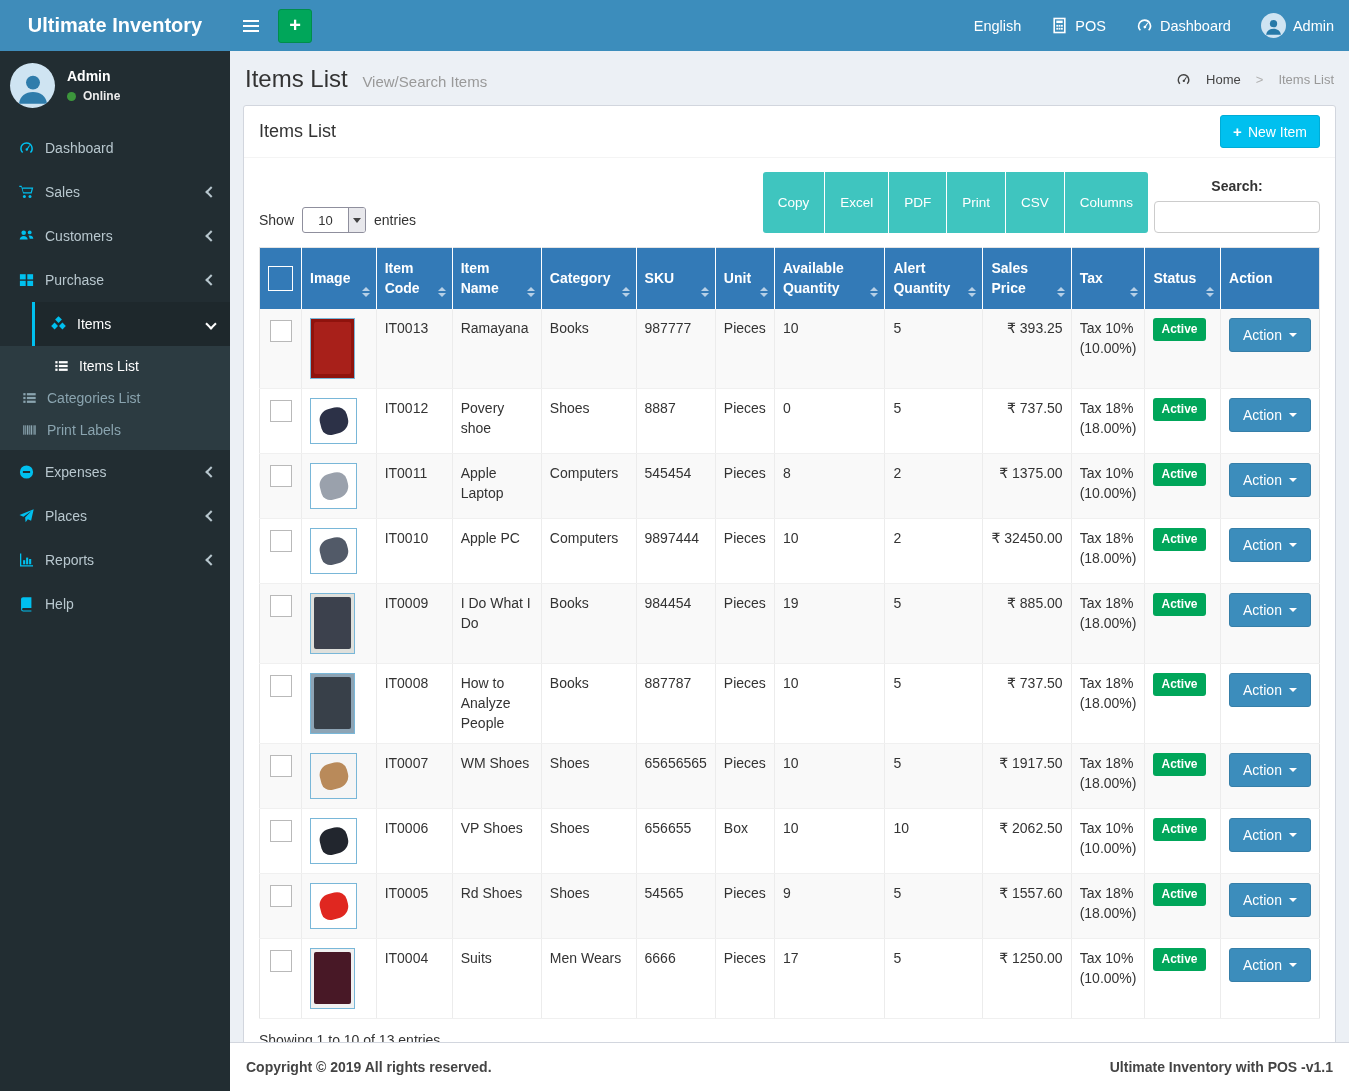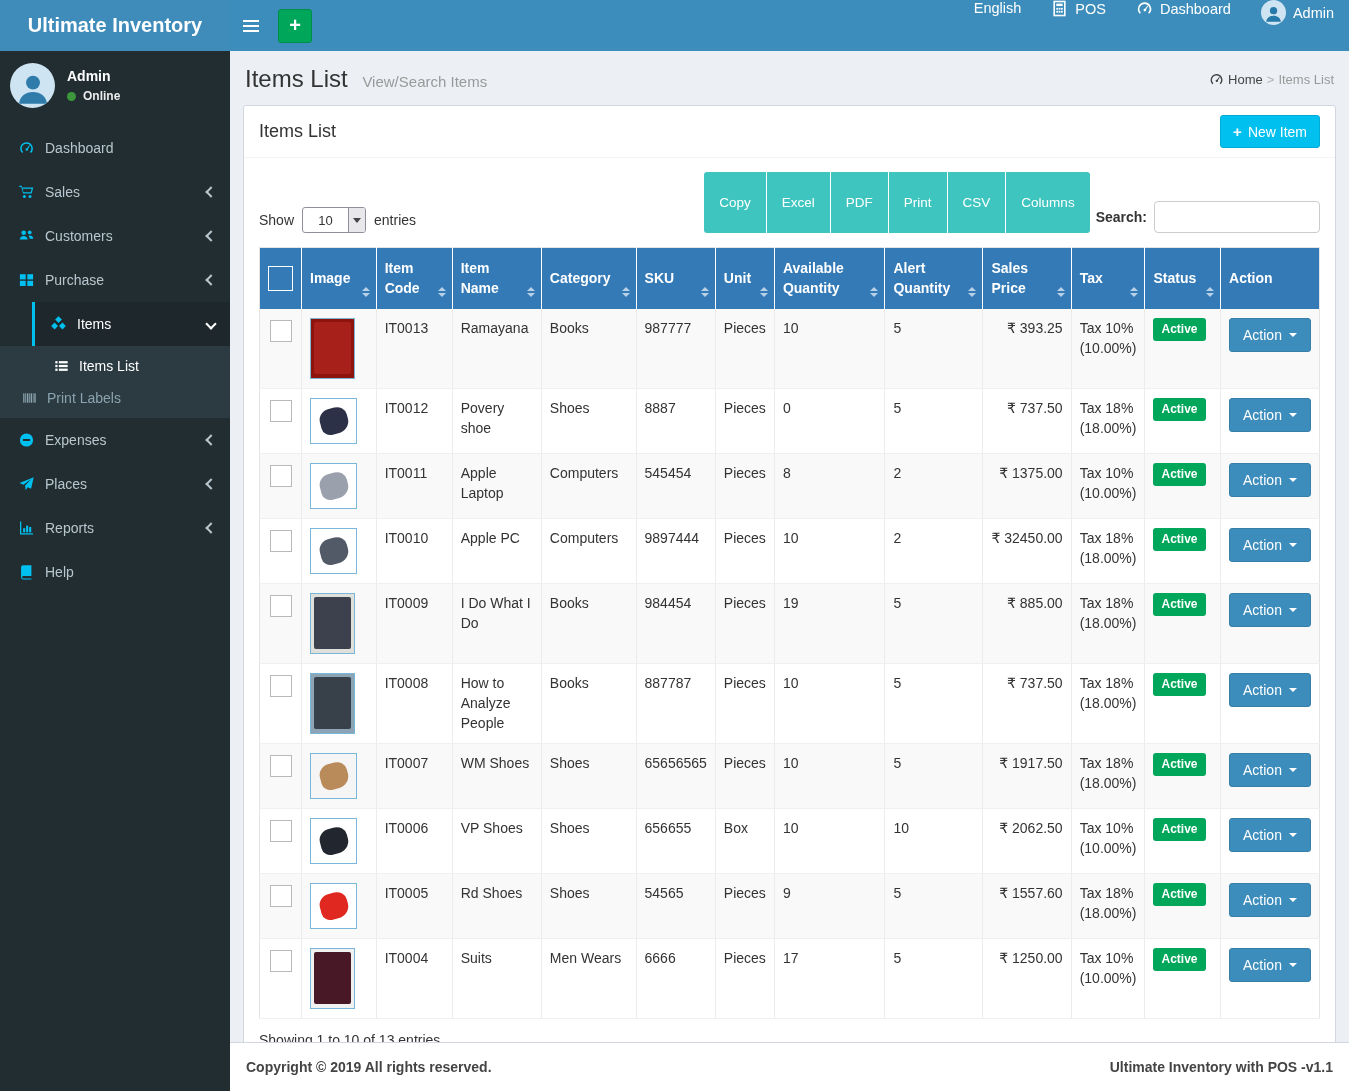--- a/index.html
+++ b/index.html
@@ -20,21 +20,21 @@
   .navbar { margin-left:230px; height:51px; background:#3c8dbc; display:flex; align-items:center; }
   .sidebar-toggle { width:42px; height:51px; display:flex; align-items:center; justify-content:center; }
   .hamburger { width:16px; height:2px; background:#fff; position:relative; display:block; }
   .hamburger::before,.hamburger::after { content:""; position:absolute; left:0; width:16px; height:2px; background:#fff; }
   .hamburger::before { top:-5px; } .hamburger::after { top:5px; }
   .quick-add {
     width:34px; height:34px; margin-left:6px; background:#00a65a; border:1px solid #008d4c;
     border-radius:3px; color:#fff; font-size:20px; font-weight:bold;
     display:flex; align-items:center; justify-content:center;
   }
-  .nav-right { margin-left:auto; display:flex; align-items:flex-start; height:51px; }
+  .nav-right { margin-left:auto; display:flex; align-items:center; height:51px; }
   .nav-link { display:flex; align-items:center; gap:7px; padding:0 15px; color:#fff; font-size:14.5px; }
   .nav-icon { width:17px; height:17px; display:inline-flex; }
   .nav-icon svg { width:100%; height:100%; fill:#fff; }
   .avatar-sm { width:25px; height:25px; border-radius:50%; background:#cfe4f2; overflow:hidden; display:flex; justify-content:center; }
   .avatar-sm svg { width:19px; height:19px; margin-top:4px; fill:#2679a8; }
 
   
   .main-sidebar { position:absolute; top:51px; left:0; bottom:0; width:230px; background:#222d32; }
   .user-panel { display:flex; gap:12px; padding:12px 10px; align-items:center; }
   .avatar-lg { width:45px; height:45px; border-radius:50%; background:#cfe4f2; overflow:hidden; display:flex; justify-content:center; flex:0 0 45px; }
@@ -56,21 +56,21 @@
   .submenu { list-style:none; background:#2c3b41; padding:4px 0; }
   .submenu .menu-link { padding:8px 15px 8px 22px; color:#8aa4af; border-left:none; }
   .submenu .mi { color:inherit; width:15px; flex:0 0 15px; }
   .submenu .menu-item.active > .menu-link { color:#fff; background:#2c3b41; border-left:none; }
 
   
   .content-wrapper { position:absolute; top:51px; left:230px; right:0; bottom:49px; background:#ecf0f5; overflow:hidden; }
   .content-header { display:flex; justify-content:space-between; align-items:center; padding:14px 15px 12px; }
   .page-title { font-size:24px; font-weight:normal; color:#333;text-align:right; }
   .page-title small { font-size:15px; color:#999; font-weight:normal; margin-left:8px; }
-  .breadcrumb { display:flex; align-items:center; gap:4px; font-size:13px; color:#444; }
+  .breadcrumb { display:flex; align-items:center; gap:15px; font-size:13px; color:#444; }
   .breadcrumb .bc-icon { width:15px; height:15px; display:inline-flex; }
   .breadcrumb .bc-icon svg { width:100%; height:100%; fill:#444; }
   .bc-sep { color:#b0b0b0; }
   .bc-current { color:#999; }
 
   .box { margin:0 13px; background:#fff; border:1px solid #d2d6de; border-radius:3px; }
   .box-header { display:flex; justify-content:space-between; align-items:center; padding:9px 15px; border-bottom:1px solid #f4f4f4; }
   .box-title { font-size:18px; font-weight:normal; }
   .btn-new-item {
     background:#00c0ef; border:1px solid #00acd6; color:#fff; border-radius:3px;
@@ -89,21 +89,21 @@
   .fs-arrow { width:17px; height:24px; background:#e8e8ec; border-left:1px solid #8f8f9d; border-radius:0 2px 2px 0;
     display:flex; align-items:center; justify-content:center; }
   .fs-arrow::after { content:""; border-top:5px solid #444; border-left:4px solid transparent; border-right:4px solid transparent; }
   .dt-buttons { margin-left:auto; display:flex; }
   .dt-btn {
     background:#3fc5bf; color:#fff; border:none; border-right:1px solid #fff;
     padding:23px 15px; font-size:13.5px; cursor:pointer; font-family:inherit;
   }
   .dt-btn:first-child { border-radius:3px 0 0 3px; }
   .dt-btn:last-child { border-right:none; border-radius:0 3px 3px 0; }
-  .dt-search { display:flex; align-items:center; gap:7px; margin-left:6px; }
+  .dt-search { display:flex; align-items:center; gap:7px; margin-left:6px;flex-direction:column; }
   .dt-search label { font-weight:bold; }
   .dt-search input {
     width:166px; height:32px; border:1px solid #ccc; border-radius:4px; padding:4px 8px;
     font-family:inherit; font-size:14px;
   }
 
   
   .items-table { width:calc(100% - 30px); margin:2px 15px 0; border-collapse:collapse; border:1px solid #e4e4e4; }
   .items-table th {
     background:#337ab7; color:#fff; text-align:left; font-size:14px; font-weight:bold;
@@ -306,20 +306,35 @@
                   <rect x="5.2" y="10.8" width="9.4" height="2.4"></rect>
                 </svg>
               </span>
               <span class="label">Items List</span>
             </a>
           </li>
           <li class="menu-item">
             <a class="menu-link">
               <span class="mi">
                 <svg viewBox="0 0 16 16">
+                  <rect x="1.4" y="2.8" width="2.4" height="2.4"></rect>
+                  <rect x="5.2" y="2.8" width="9.4" height="2.4"></rect>
+                  <rect x="1.4" y="6.8" width="2.4" height="2.4"></rect>
+                  <rect x="5.2" y="6.8" width="9.4" height="2.4"></rect>
+                  <rect x="1.4" y="10.8" width="2.4" height="2.4"></rect>
+                  <rect x="5.2" y="10.8" width="9.4" height="2.4"></rect>
+                </svg>
+              </span>
+              <span class="label">Categories List</span>
+            </a>
+          </li>
+          <li class="menu-item">
+            <a class="menu-link">
+              <span class="mi">
+                <svg viewBox="0 0 16 16">
                   <rect x="1.3" y="3" width="1.3" height="10"></rect>
                   <rect x="3.4" y="3" width=".8" height="10"></rect>
                   <rect x="5.1" y="3" width="1.7" height="10"></rect>
                   <rect x="7.6" y="3" width=".8" height="10"></rect>
                   <rect x="9.2" y="3" width="1.5" height="10"></rect>
                   <rect x="11.5" y="3" width=".8" height="10"></rect>
                   <rect x="13.1" y="3" width="1.5" height="10"></rect>
                 </svg>
               </span>
               <span class="label">Print Labels</span>

